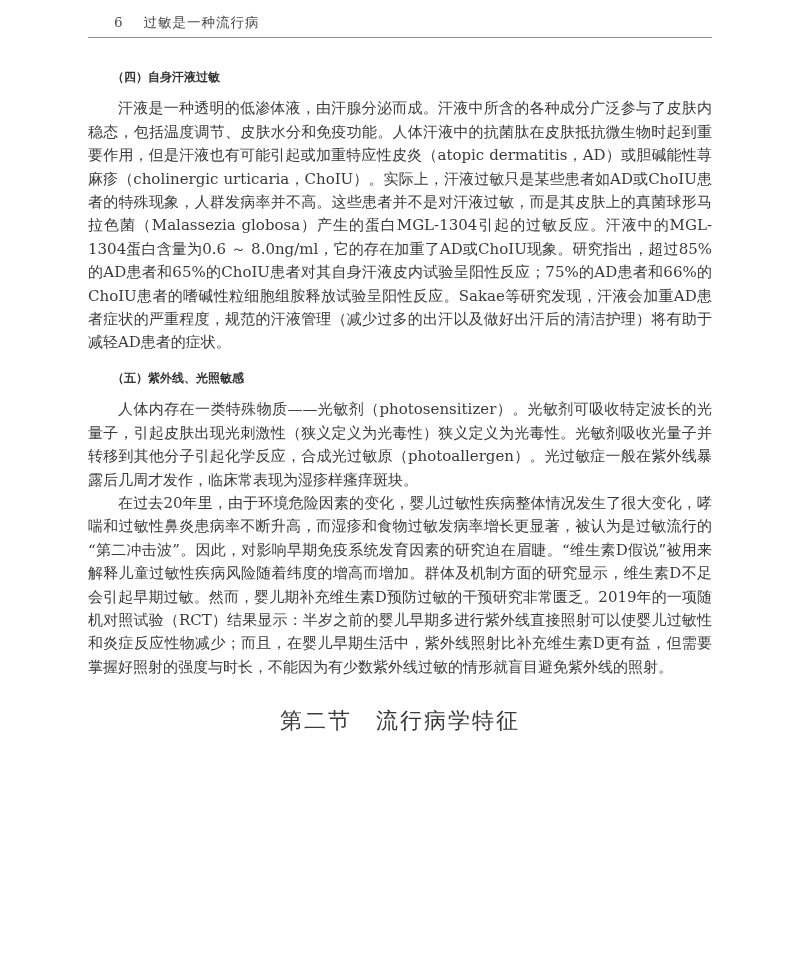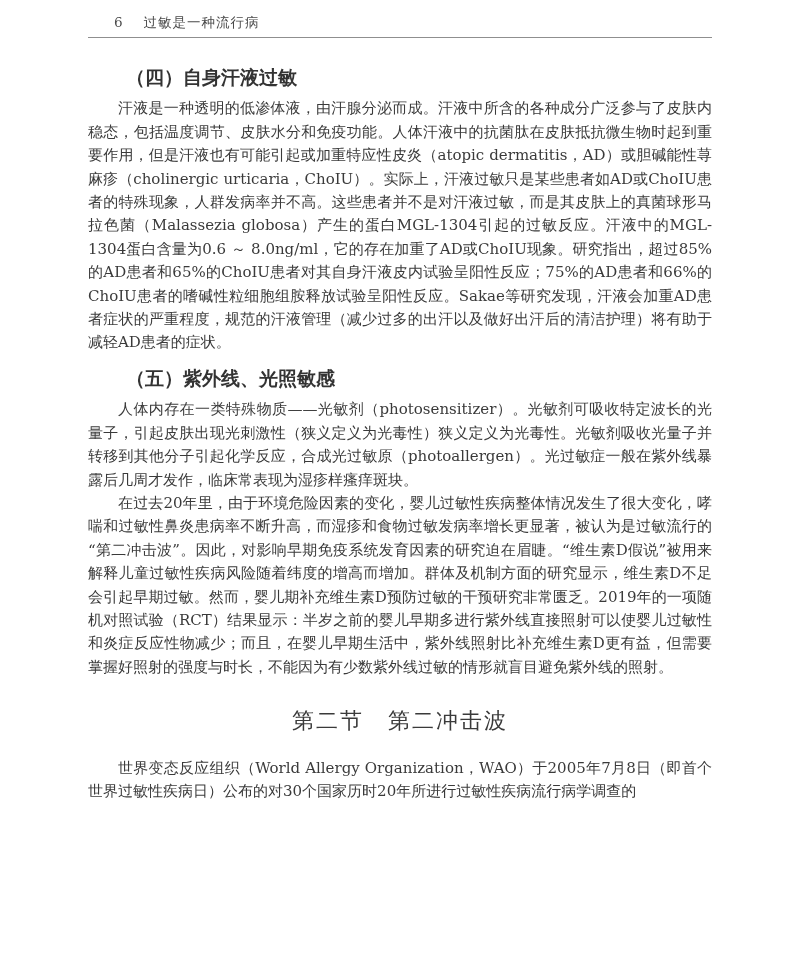--- a/index.html
+++ b/index.html
@@ -37,21 +37,21 @@
     line-height: 23.4px;
     text-align: justify;
   }
   .body-para {
     margin: 0;
     text-indent: 2em;
   }
   .body-para.continued { text-indent: 0; }
   .sub-heading {
     margin: 12px 0 8px 0;
-    font-size: 19px;
+    font-size: 12px;
     font-weight: 700;
     text-indent: 2em;
     color: #333333;
   }
   .section-title {
     margin: 30px 0 24px 0;
     text-align: center;
     font-size: 22px;
     font-weight: 500;
     letter-spacing: 2px;
@@ -82,19 +82,18 @@
 
     <p class="body-para">汗液是一种透明的低渗体液，由汗腺分泌而成。汗液中所含的各种成分广泛参与了皮肤内稳态，包括温度调节、皮肤水分和免疫功能。人体汗液中的抗菌肽在皮肤抵抗微生物时起到重要作用，但是汗液也有可能引起或加重特应性皮炎（atopic dermatitis，AD）或胆碱能性荨麻疹（cholinergic urticaria，ChoIU）。实际上，汗液过敏只是某些患者如AD或ChoIU患者的特殊现象，人群发病率并不高。这些患者并不是对汗液过敏，而是其皮肤上的真菌球形马拉色菌（Malassezia globosa）产生的蛋白MGL-1304引起的过敏反应。汗液中的MGL-1304蛋白含量为0.6 ～ 8.0ng/ml，它的存在加重了AD或ChoIU现象。研究指出，超过85%的AD患者和65%的ChoIU患者对其自身汗液皮内试验呈阳性反应；75%的AD患者和66%的ChoIU患者的嗜碱性粒细胞组胺释放试验呈阳性反应。Sakae等研究发现，汗液会加重AD患者症状的严重程度，规范的汗液管理（减少过多的出汗以及做好出汗后的清洁护理）将有助于减轻AD患者的症状。</p>
 
     <h3 class="sub-heading">（五）紫外线、光照敏感</h3>
 
     <p class="body-para">人体内存在一类特殊物质——光敏剂（photosensitizer）。光敏剂可吸收特定波长的光量子，引起皮肤出现光刺激性（狭义定义为光毒性）狭义定义为光毒性。光敏剂吸收光量子并转移到其他分子引起化学反应，合成光过敏原（photoallergen）。光过敏症一般在紫外线暴露后几周才发作，临床常表现为湿疹样瘙痒斑块。</p>
 
     <p class="body-para">在过去20年里，由于环境危险因素的变化，婴儿过敏性疾病整体情况发生了很大变化，哮喘和过敏性鼻炎患病率不断升高，而湿疹和食物过敏发病率增长更显著，被认为是过敏流行的“第二冲击波”。因此，对影响早期免疫系统发育因素的研究迫在眉睫。“维生素D假说”被用来解释儿童过敏性疾病风险随着纬度的增高而增加。群体及机制方面的研究显示，维生素D不足会引起早期过敏。然而，婴儿期补充维生素D预防过敏的干预研究非常匮乏。2019年的一项随机对照试验（RCT）结果显示：半岁之前的婴儿早期多进行紫外线直接照射可以使婴儿过敏性和炎症反应性物减少；而且，在婴儿早期生活中，紫外线照射比补充维生素D更有益，但需要掌握好照射的强度与时长，不能因为有少数紫外线过敏的情形就盲目避免紫外线的照射。</p>
 
     <h2 class="section-title">
-      <span>第二节</span><span class="title-gap"></span><span>第二冲击波</span>
+      <span>第二节</span><span class="title-gap"></span><span>流行病学特征</span>
     </h2>
 
-    <p class="body-para">世界变态反应组织（World Allergy Organization，WAO）于2005年7月8日（即首个世界过敏性疾病日）公布的对30个国家历时20年所进行过敏性疾病流行病学调查的</p>
 
   </main>
 </div>
 
 </body></html>

